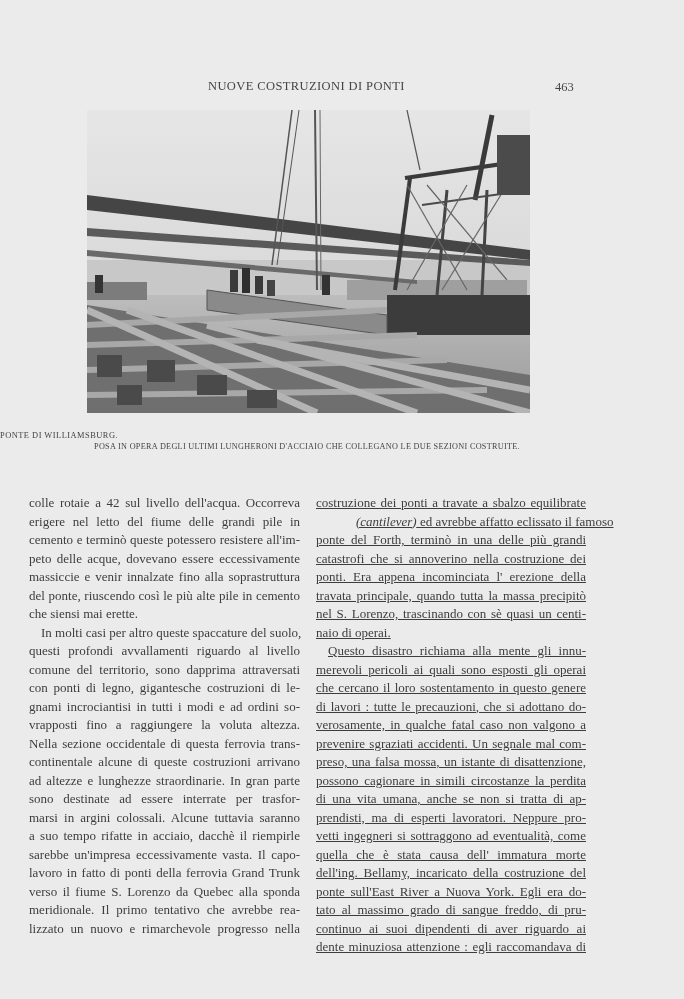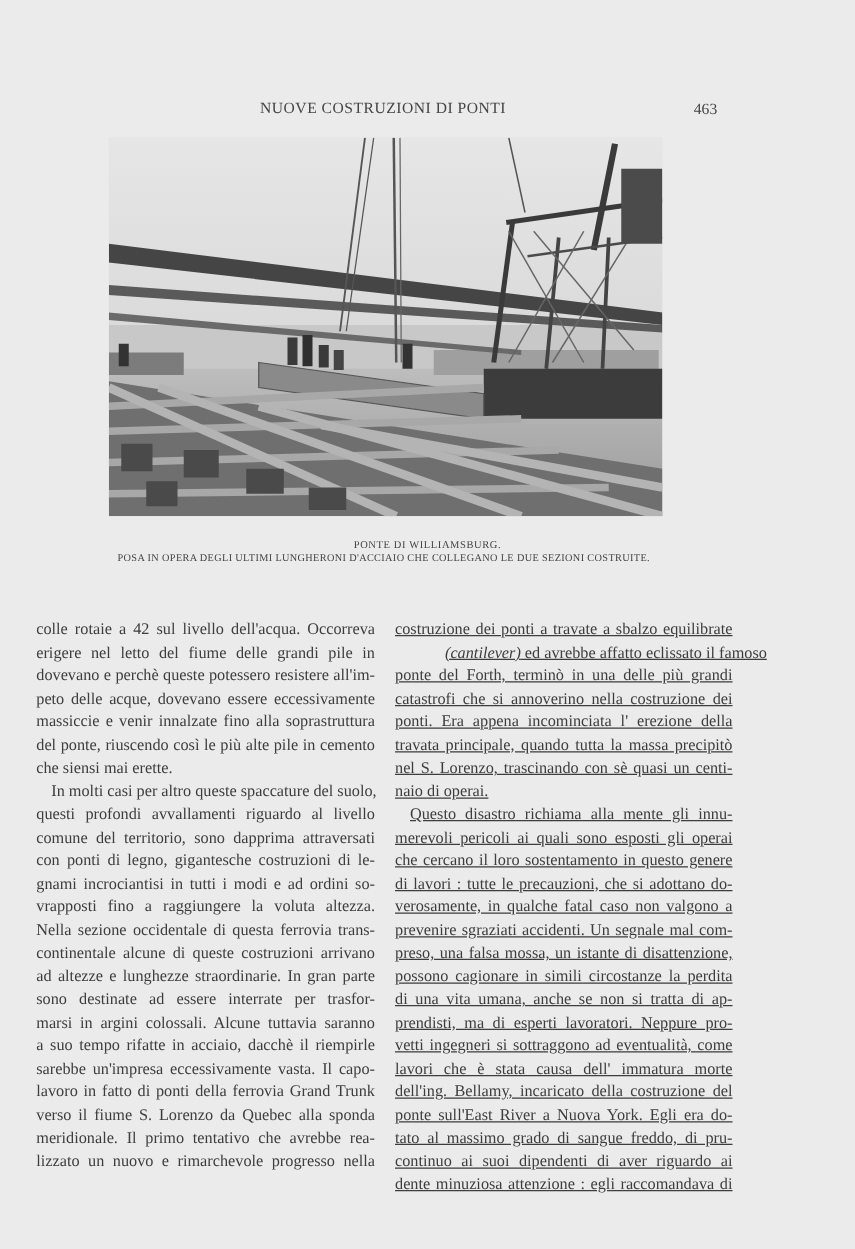--- a/index.html
+++ b/index.html
@@ -17,21 +17,21 @@
   .page-number {
     position: absolute; top: 80px; left: 555px;
     font-size: 12.5px; color: #444;
   }
   .figure {
     position: absolute; left: 87px; top: 110px; width: 443px; height: 303px;
     background: #e4e4e4; overflow: hidden;
   }
   .figure svg { display: block; width: 100%; height: 100%; }
   .caption-title {
-    position: absolute; top: 431px; left: 0; width: 684px; text-align: center;
+    position: absolute; top: 431px; left: 0; width: 684px; text-align: left;
     font-size: 8.4px; letter-spacing: 0.5px; color: #444;
   }
   .caption-text {
     position: absolute; top: 442px; left: 87px; width: 440px; text-align: center;
     font-size: 8.2px; letter-spacing: 0.3px; color: #444; white-space: nowrap;
   }
   .column {
     position: absolute; top: 494px;
     font-size: 13px; line-height: 18.5px; color: #3d3d3d;
   }
@@ -125,21 +125,21 @@
     </g>
   </svg>
 </div>
 
 <div class="caption-title">PONTE DI WILLIAMSBURG.</div>
 <div class="caption-text">POSA IN OPERA DEGLI ULTIMI LUNGHERONI D'ACCIAIO CHE COLLEGANO LE DUE SEZIONI COSTRUITE.</div>
 
 <div class="column col-left">
   <span class="line">colle rotaie a 42 sul livello dell'acqua. Occorreva</span>
   <span class="line">erigere nel letto del fiume delle grandi pile in</span>
-  <span class="line">dovevano e perchè queste potessero resistere all'im-</span>
+  <span class="line">cemento e terminò queste potessero resistere all'im-</span>
   <span class="line">peto delle acque, dovevano essere eccessivamente</span>
   <span class="line">massiccie e venir innalzate fino alla soprastruttura</span>
   <span class="line">del ponte, riuscendo così le più alte pile in cemento</span>
   <span class="line last">che siensi mai erette.</span>
   <span class="line indent">In molti casi per altro queste spaccature del suolo,</span>
   <span class="line">questi profondi avvallamenti riguardo al livello</span>
   <span class="line">comune del territorio, sono dapprima attraversati</span>
   <span class="line">con ponti di legno, gigantesche costruzioni di le-</span>
   <span class="line">gnami incrociantisi in tutti i modi e ad ordini so-</span>
   <span class="line">vrapposti fino a raggiungere la voluta altezza.</span>
@@ -169,19 +169,19 @@
   <span class="line">merevoli pericoli ai quali sono esposti gli operai</span>
   <span class="line">che cercano il loro sostentamento in questo genere</span>
   <span class="line">di lavori : tutte le precauzioni, che si adottano do-</span>
   <span class="line">verosamente, in qualche fatal caso non valgono a</span>
   <span class="line">prevenire sgraziati accidenti. Un segnale mal com-</span>
   <span class="line">preso, una falsa mossa, un istante di disattenzione,</span>
   <span class="line">possono cagionare in simili circostanze la perdita</span>
   <span class="line">di una vita umana, anche se non si tratta di ap-</span>
   <span class="line">prendisti, ma di esperti lavoratori. Neppure pro-</span>
   <span class="line">vetti ingegneri si sottraggono ad eventualità, come</span>
-  <span class="line">lavori che è stata causa dell' immatura morte</span>
+  <span class="line">quella che è stata causa dell' immatura morte</span>
   <span class="line">dell'ing. Bellamy, incaricato della costruzione del</span>
   <span class="line">ponte sull'East River a Nuova York. Egli era do-</span>
   <span class="line">tato al massimo grado di sangue freddo, di pru-</span>
   <span class="line">continuo ai suoi dipendenti di aver riguardo ai</span>
   <span class="line">dente minuziosa attenzione : egli raccomandava di</span>
 </div>
 
 </body></html>

